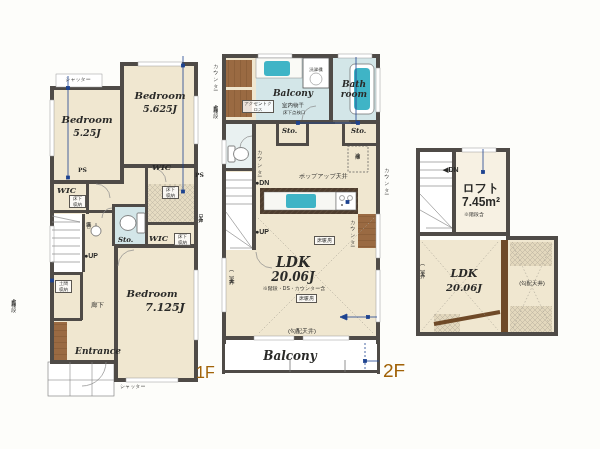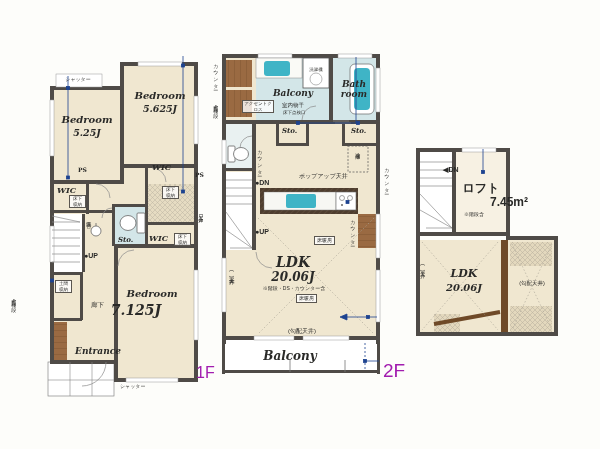--- a/index.html
+++ b/index.html
@@ -9,21 +9,21 @@
   .lb{position:absolute;color:#2a2a28;font-size:6px;line-height:1.15;white-space:nowrap;}
   .it{font-family:"DejaVu Serif",serif;font-style:italic;font-weight:bold;}
   .sf{font-family:"DejaVu Serif",serif;font-weight:bold;}
   .ctr{text-align:center;}
   .wr{white-space:normal;}
   .v{writing-mode:vertical-rl;letter-spacing:1px;}
   .bx{border:1px solid #5a5650;background:rgba(255,255,255,.8);white-space:normal;
       word-break:break-all;text-align:center;line-height:1.25;padding:0 1px;}
   .bx1{border:1px solid #5a5650;background:rgba(255,255,255,.8);white-space:nowrap;
        padding:0 2px;line-height:1.3;}
-  .gray{color:#a21caf;}
+  .gray{color:#a16207;}
 </style>
 </head>
 <body>
 
 <div class="plan">
 
 <svg width="600" height="449" viewBox="0 0 600 449">
   <defs>
     <pattern id="lat" width="5" height="5" patternUnits="userSpaceOnUse">
       <path d="M0,0L5,5M5,0L0,5" stroke="#9b9288" stroke-width="0.5"></path>
@@ -296,21 +296,21 @@
 <span class="lb it" style="left:118px;top:236px;font-size:7px;">Sto.</span>
 <span class="lb it" style="left:149px;top:234px;font-size:8px;">WIC</span>
 <span class="lb bx" style="left:174px;top:233px;width:13px;font-size:4.5px;">床下収納</span>
 <span class="lb v" style="left:85px;top:217px;font-size:5px;">洗面台</span>
 <span class="lb" style="left:84px;top:252px;font-size:7px;font-weight:bold;">●UP</span>
 <span class="lb bx" style="left:55px;top:280px;width:13px;font-size:4.5px;">土間収納</span>
 <span class="lb" style="left:91px;top:301px;font-size:6.5px;">廊下</span>
 <span class="lb it ctr" style="left:70px;top:346px;width:56px;font-size:9px;">Entrance</span>
 <span class="lb v" style="left:10px;top:296px;font-size:5px;">可動棚4段</span>
 <span class="lb it ctr" style="left:116px;top:288px;width:72px;font-size:10px;">Bedroom</span>
-<span class="lb it ctr" style="left:100px;top:302px;width:72px;font-size:14px;">7.125J</span>
+<span class="lb it ctr" style="left:129px;top:302px;width:72px;font-size:11px;">7.125J</span>
 <span class="lb" style="left:120px;top:384px;font-size:5px;">シャッター</span>
 <span class="lb gray" style="left:196px;top:364px;font-size:16px;">1F</span>
 
 <span class="lb v" style="left:212px;top:60px;font-size:5px;">カウンター</span>
 <span class="lb v" style="left:212px;top:102px;font-size:5px;">可動棚4段</span>
 <span class="lb ctr" style="left:303px;top:67px;width:26px;font-size:4.5px;">洗濯機</span>
 <span class="lb it ctr" style="left:256px;top:88px;width:74px;font-size:9px;">Balcony</span>
 <span class="lb bx" style="left:242px;top:100px;width:28px;font-size:4.5px;">アクセントクロス</span>
 <span class="lb" style="left:282px;top:102px;font-size:5.5px;">室内物干</span>
 <span class="lb" style="left:283px;top:110px;font-size:4.5px;">床下点検口</span>
@@ -329,20 +329,20 @@
 <span class="lb it ctr" style="left:255px;top:254px;width:76px;font-size:14px;">LDK</span>
 <span class="lb it ctr" style="left:255px;top:271px;width:76px;font-size:12px;">20.06J</span>
 <span class="lb ctr" style="left:252px;top:286px;width:84px;font-size:5px;">※階段・DS・カウンター含</span>
 <span class="lb v" style="left:229px;top:270px;font-size:5.5px;">(平天井)</span>
 <span class="lb" style="left:288px;top:328px;font-size:6px;">(勾配天井)</span>
 <span class="lb it ctr" style="left:250px;top:350px;width:80px;font-size:12px;">Balcony</span>
 <span class="lb gray" style="left:383px;top:360px;font-size:19px;">2F</span>
 
 <span class="lb" style="left:443px;top:166px;font-size:7px;font-weight:bold;">◀DN</span>
 <span class="lb ctr" style="left:458px;top:182px;width:46px;font-size:12px;font-weight:bold;">ロフト</span>
-<span class="lb ctr" style="left:456px;top:196px;width:50px;font-size:12px;font-weight:bold;padding-left:28px;">7.45m²</span>
+<span class="lb ctr" style="left:456px;top:196px;width:50px;font-size:12px;font-weight:bold;">7.45m²</span>
 <span class="lb" style="left:464px;top:212px;font-size:5px;">※階段含</span>
 <span class="lb it ctr" style="left:432px;top:268px;width:64px;font-size:11px;">LDK</span>
 <span class="lb it ctr" style="left:432px;top:282px;width:64px;font-size:10px;">20.06J</span>
 <span class="lb v" style="left:419px;top:264px;font-size:5px;">(平天井)</span>
 <span class="lb ctr" style="left:509px;top:280px;width:46px;font-size:5.5px;">(勾配天井)</span>
 
 </div>
 
 </body></html>

